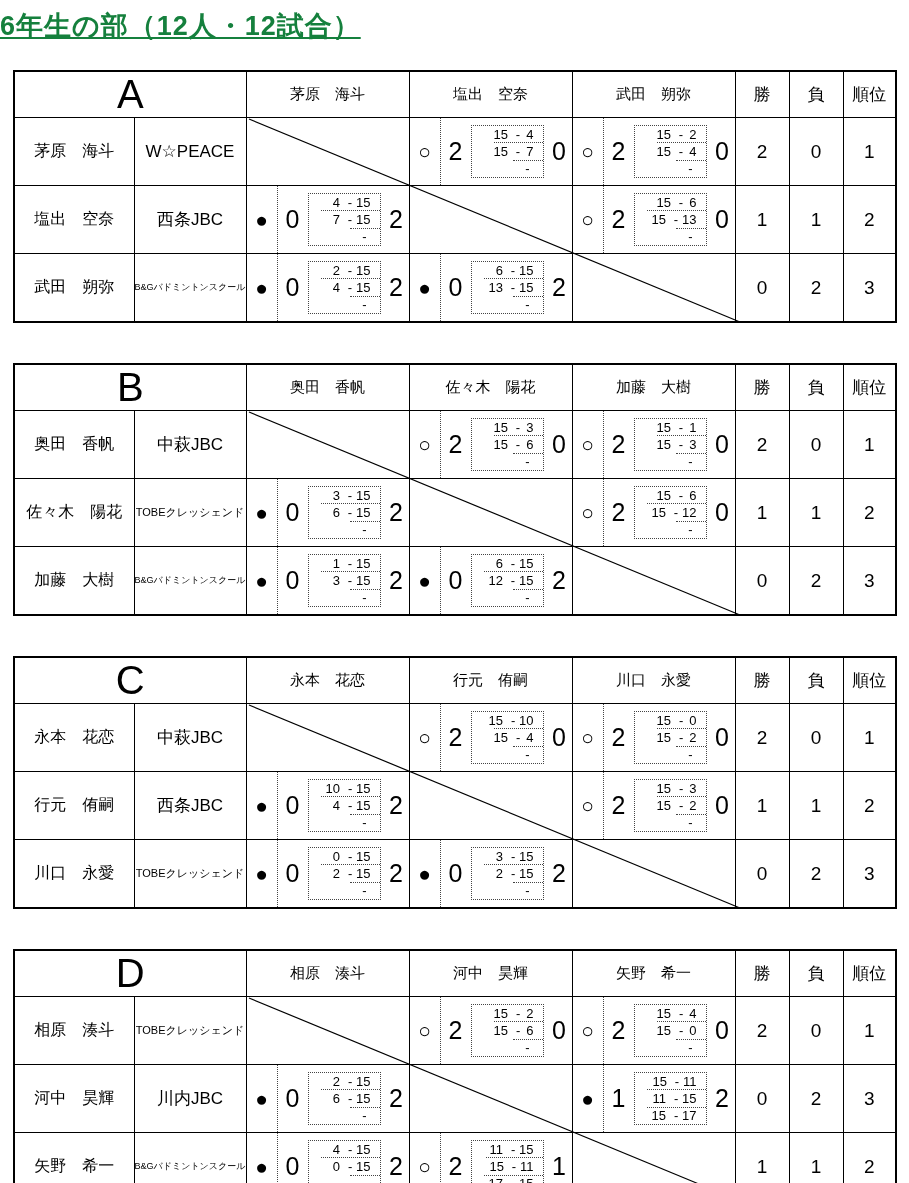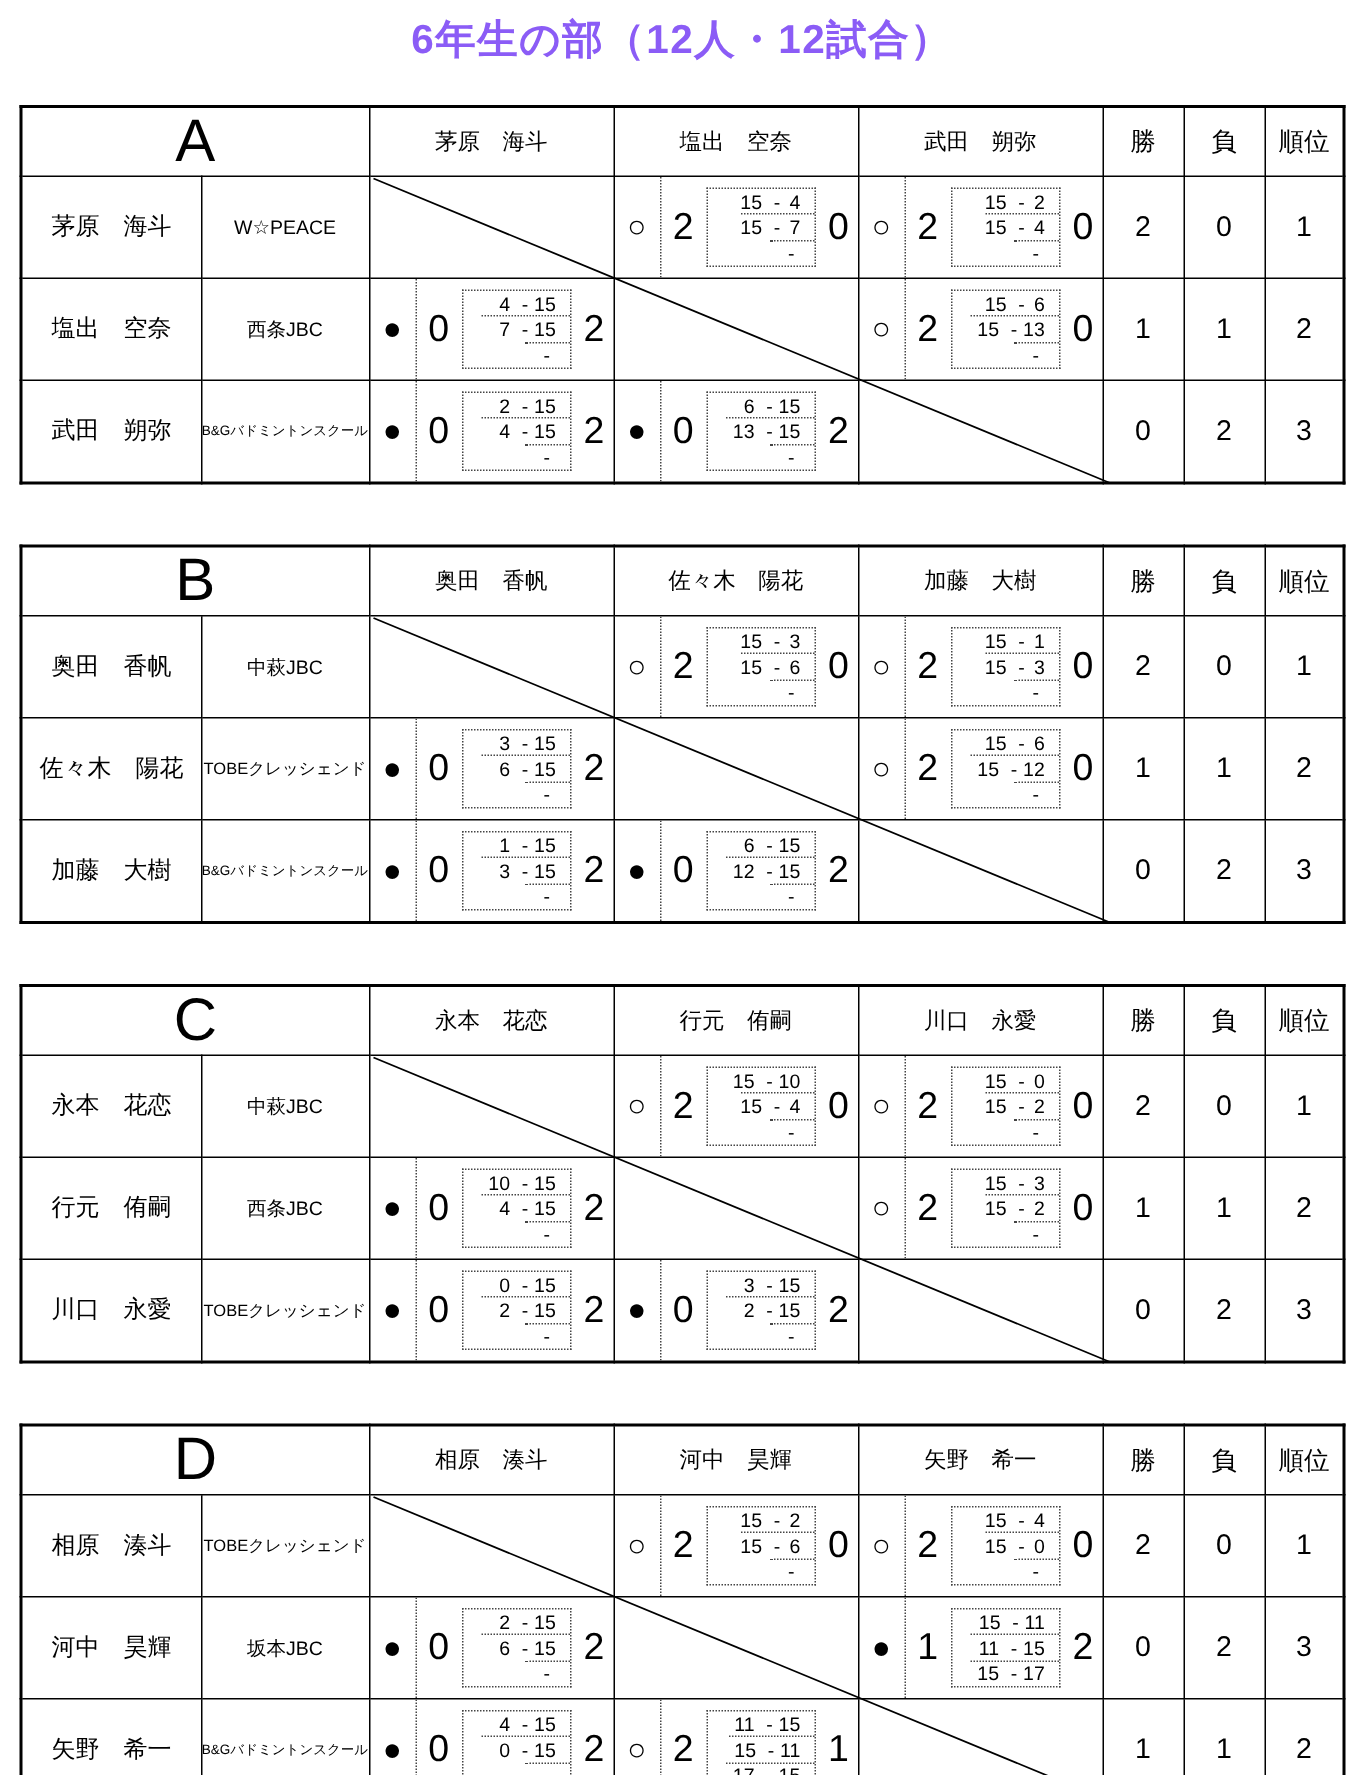--- a/index.html
+++ b/index.html
@@ -4,25 +4,25 @@
 <style>
   html,body { margin:0; padding:0; background:#fff; }
   body {
     width:909px; min-height:1183px;
     color:#111;
     font-family:"Liberation Sans","DejaVu Sans",sans-serif;
     -webkit-font-smoothing:antialiased;
   }
   h1.title {
     margin:8px 0 0 0;
-    text-align:center;
     font-size:27px;
     font-weight:700;
     letter-spacing:1px;
-    color:#8b5cf6;
+    color:#15803d;
+    text-decoration:underline;
   }
   #groups { margin-top:26px; }
   .group-wrap {
     position:relative;
     width:884px;
     margin:0 0 40px 13px;
   }
   table.group {
     border-collapse:collapse;
     table-layout:fixed;
@@ -38,21 +38,21 @@
   .group tbody tr { height:67px; }
   col.c-name { width:120px; }
   col.c-team { width:112px; }
   col.c-m    { width:163px; }
   col.c-s    { width:54px; }
   col.c-s2   { width:53px; }
   .th-label { font-size:40px; font-weight:400; text-align:center; color:#000; }
   .th-opp   { font-size:15px; font-weight:400; text-align:center; color:#000; }
   .th-s     { font-size:17px; font-weight:400; text-align:center; color:#000; }
   .td-name  { font-size:16px; text-align:center; white-space:nowrap; color:#000; }
-  .td-team  { font-size:13px; text-align:center; white-space:nowrap; color:#000; }
+  .td-team  { font-size:17px; text-align:center; white-space:nowrap; color:#000; }
   .td-team.s  { font-size:11px; }
   .td-team.xs { font-size:9px; }
   .td-num   { font-size:19px; text-align:center; color:#000; }
   .td-match { vertical-align:middle; }
   
   .m { display:flex; height:67px; align-items:stretch; }
   .m-mark {
     width:30px; flex:0 0 30px;
     display:flex; align-items:center; justify-content:center;
     font-size:21px; color:#000;
@@ -777,21 +777,21 @@
     <span class="m-sets m-lost">0</span>
   </div>
 </td>
     <td class="td-num">2</td>
     <td class="td-num">0</td>
     <td class="td-num">1</td>
   </tr>
 
   <tr>
     <td class="td-name">河中　昊輝</td>
-    <td class="td-team">坂本JBC</td>
+    <td class="td-team">川内JBC</td>
     <td class="td-match">
   <div class="m">
     <span class="m-mark">●</span>
     <span class="m-sets">0</span>
     <div class="m-box">
       <div class="g">
         <span class="gl">2</span>
         <span class="gd">-</span>
         <span class="gr">15</span>
       </div>

